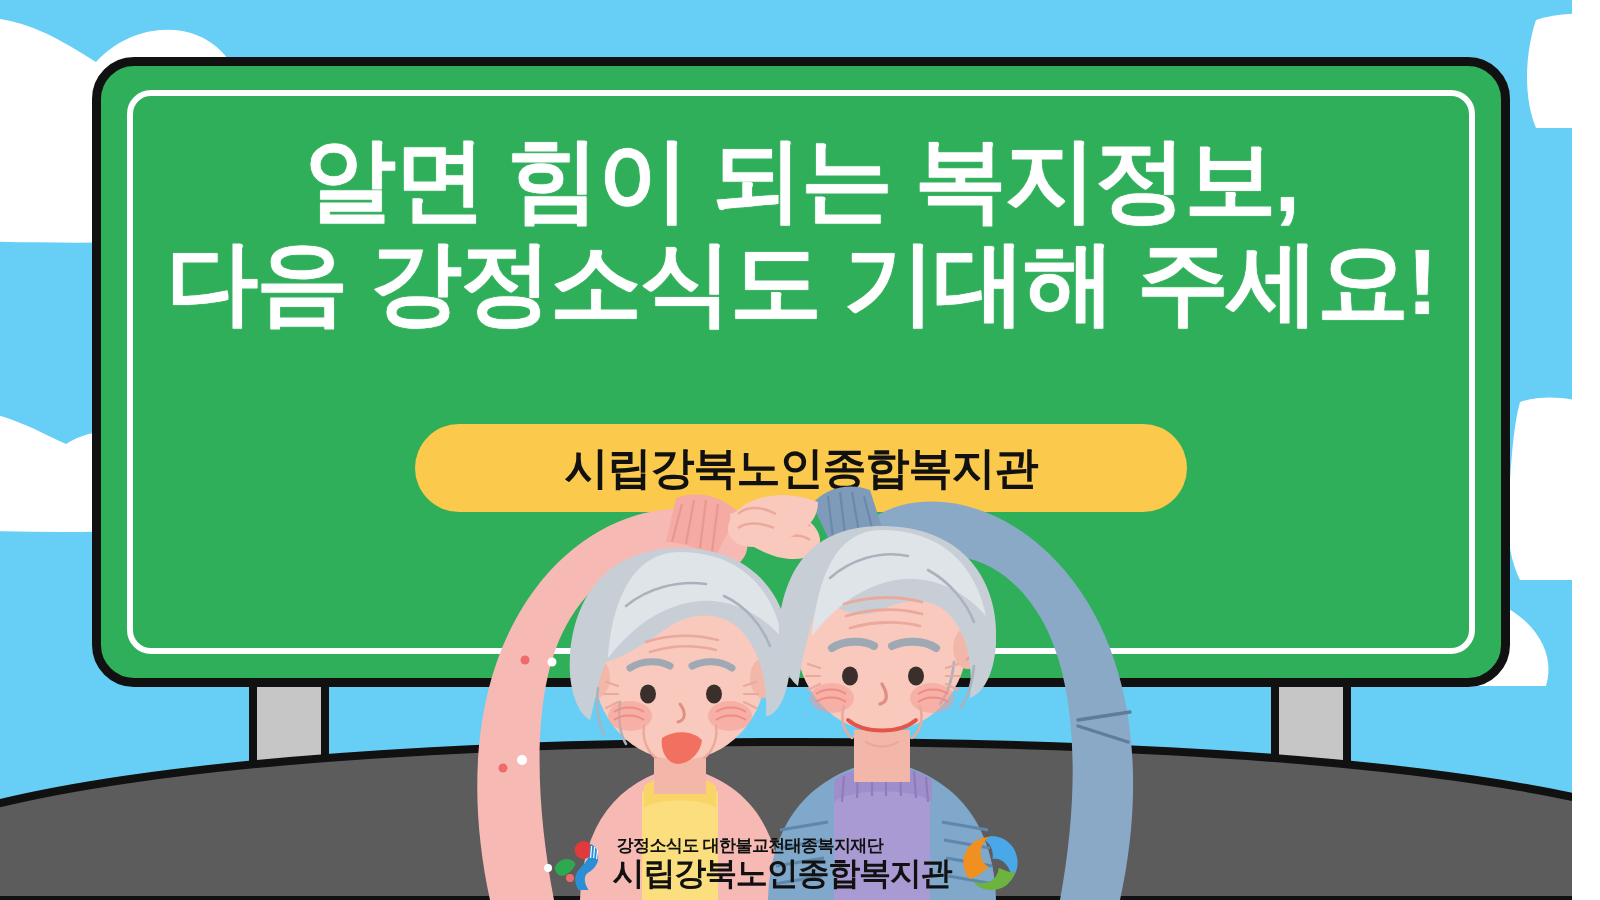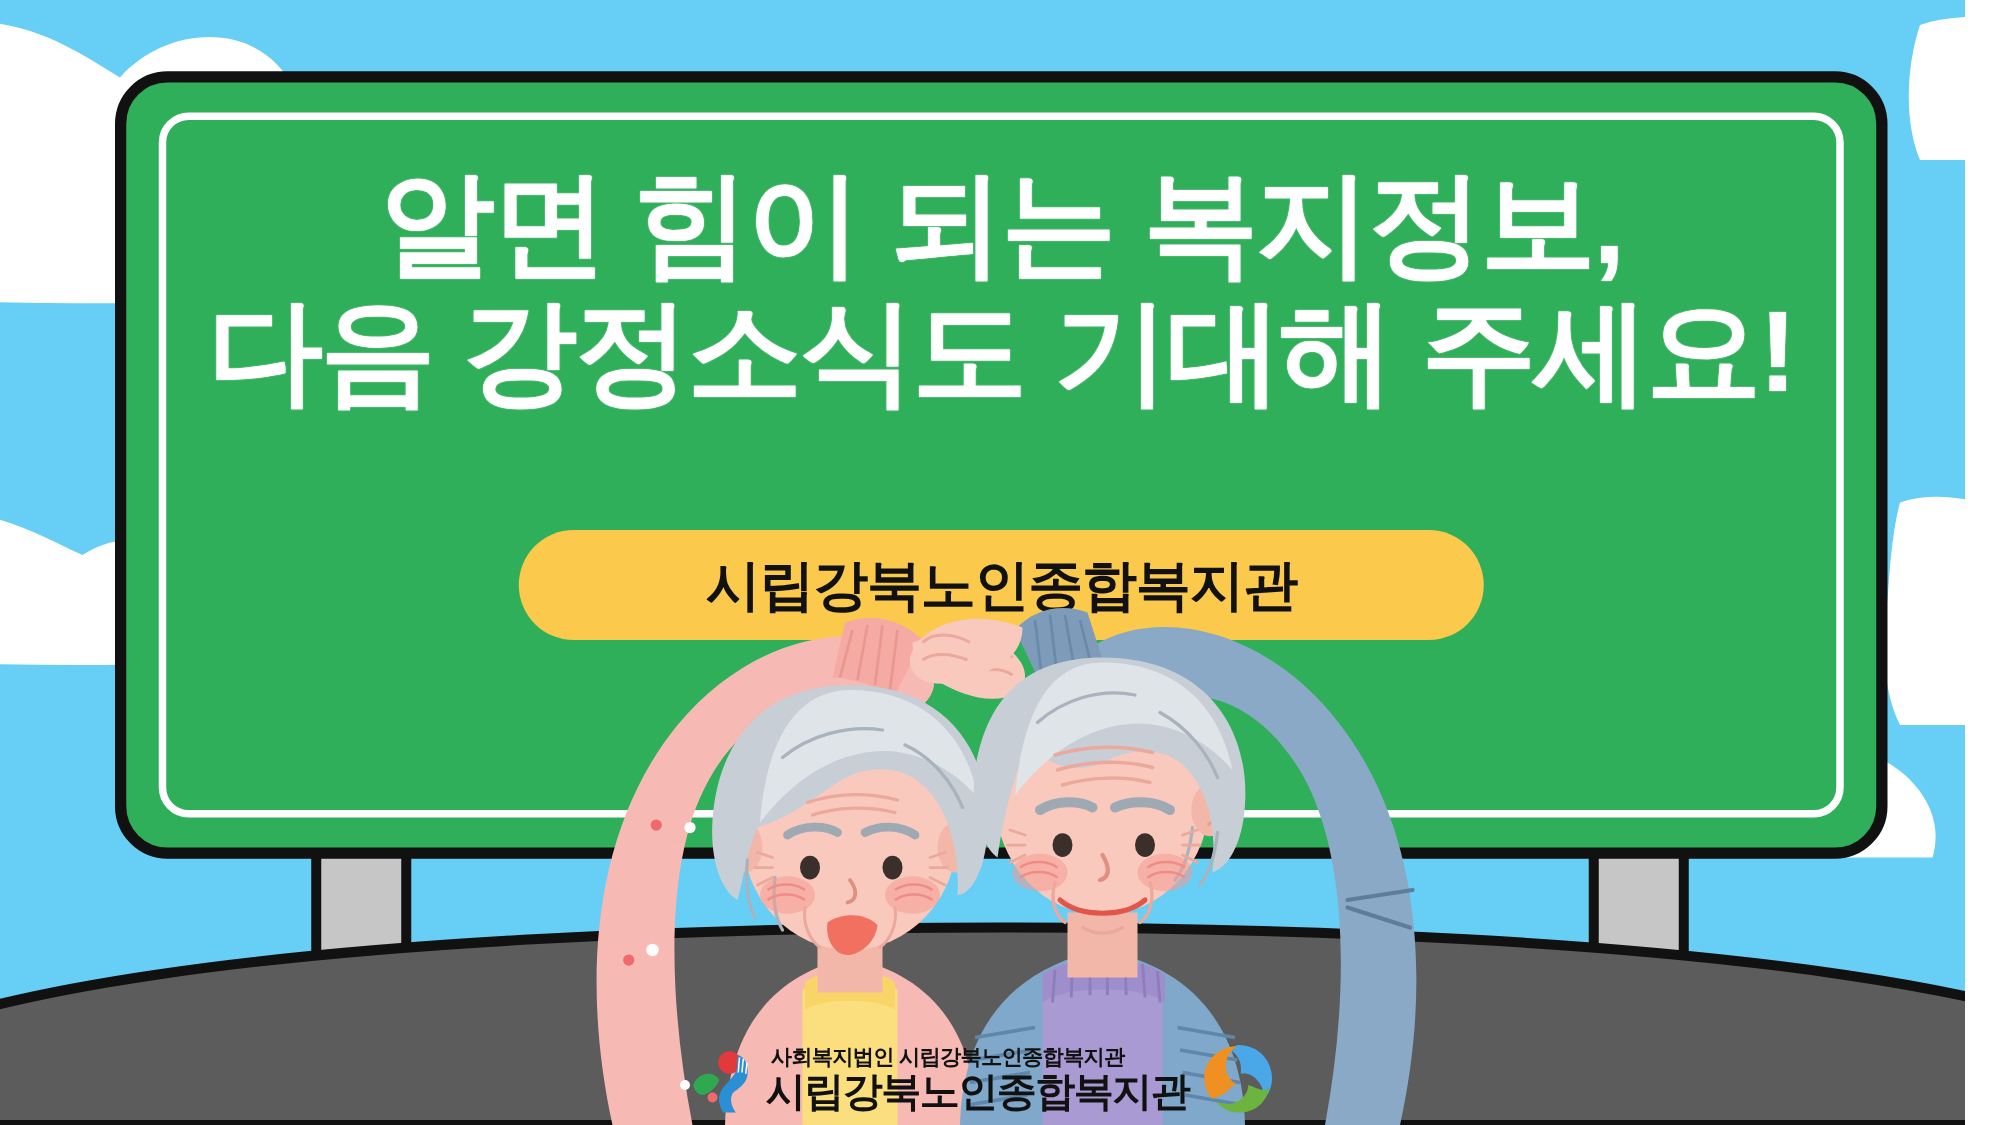--- a/index.html
+++ b/index.html
@@ -426,21 +426,21 @@
                  L 28 56 C 24 50 23 42 28 36 C 33 30 38 26 39 20 C 39 16 39 13 40 10 Z" fill="#2b8fd6"></path>
         <g stroke="#ffffff" stroke-width="1.2">
           <path d="M 41 12 L 40 24"></path>
             <path d="M 44 13 L 43 24"></path>
             <path d="M 47 16 L 46 25"></path>
         </g>
       </svg>
     </div>
 
     <div class="logo-text">
-      <div class="logo-sub">사회복지법인 시립강북노인종합복지관</div>
+      <div class="logo-sub">강정소식도 대한불교천태종복지재단</div>
       <div class="logo-main">시립강북노인종합복지관</div>
     </div>
 
     <div class="logo-mark-right">
       <svg width="62" height="62" viewBox="0 0 62 62" xmlns="http://www.w3.org/2000/svg">
         <path d="M 31 4 C 47 4 58 16 58 31 C 58 38 55 44 51 48 C 52 42 50 36 46 32
                  C 43 28 38 26 33 27 C 34 20 32 13 26 9 C 28 6 29 4 31 4 Z" fill="#4aa8e8"></path>
         <path d="M 56 38 C 53 52 42 59 29 58 C 22 57 17 54 13 49 C 19 52 26 52 31 49
                  C 36 46 39 41 39 36 C 46 38 52 43 56 38 Z" fill="#6cb33f"></path>
         <path d="M 10 47 C 1 36 2 21 12 12 C 18 7 24 5 30 5 C 24 9 21 15 21 21

